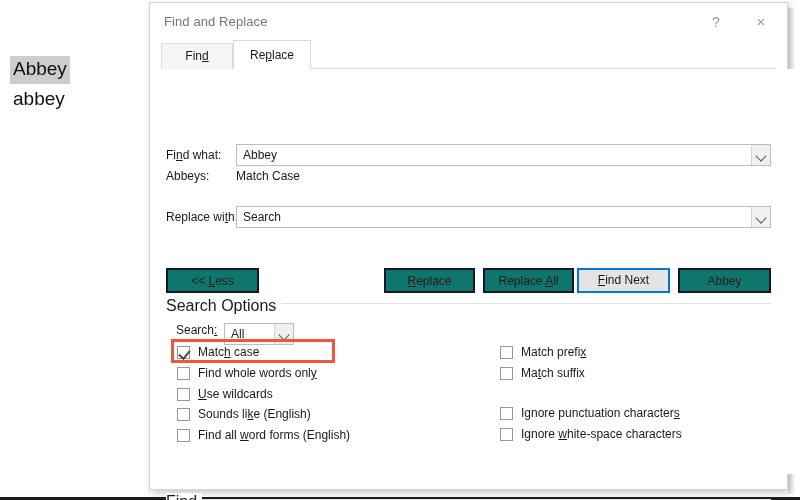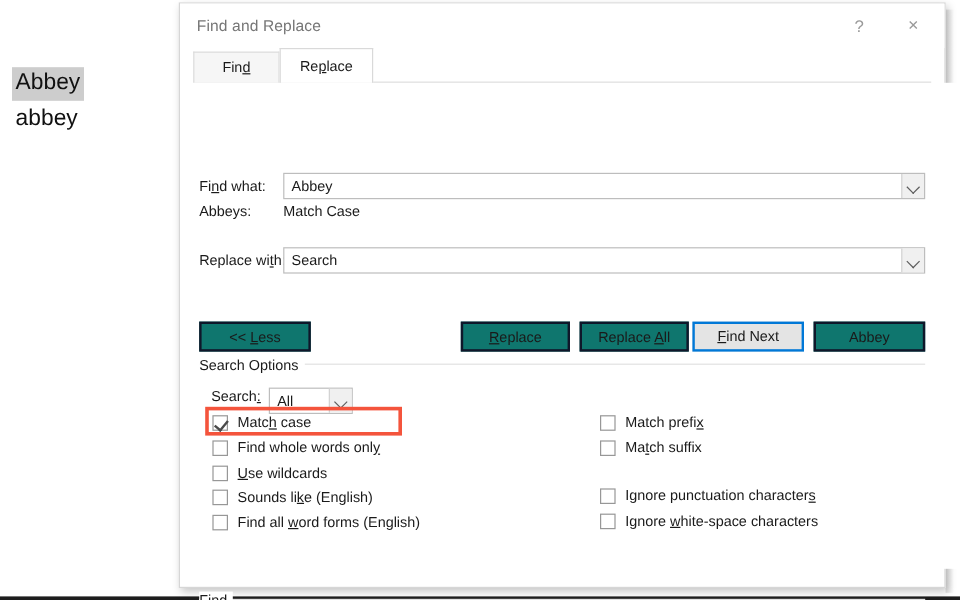--- a/index.html
+++ b/index.html
@@ -200,21 +200,21 @@
   }
   #btn-less        { left: 16px;  top: 199px; width: 93px; }
   #btn-replace     { left: 234px; top: 199px; width: 91px; }
   #btn-replace-all { left: 333px; top: 199px; width: 91px; }
   #btn-find-next   { left: 427px; top: 199px; width: 93px; }
   #btn-cancel      { left: 528px; top: 199px; width: 93px; }
 
   
   .group-label {
     position: absolute;
-    font-size: 12px;
+    font-size: 16px;
     color: #1a1a1a;
     background: #ffffff;
     padding-right: 5px;
     z-index: 2;
   }
   .group-rule {
     position: absolute;
     height: 1px;
     background: #e2e2e2;
   }

